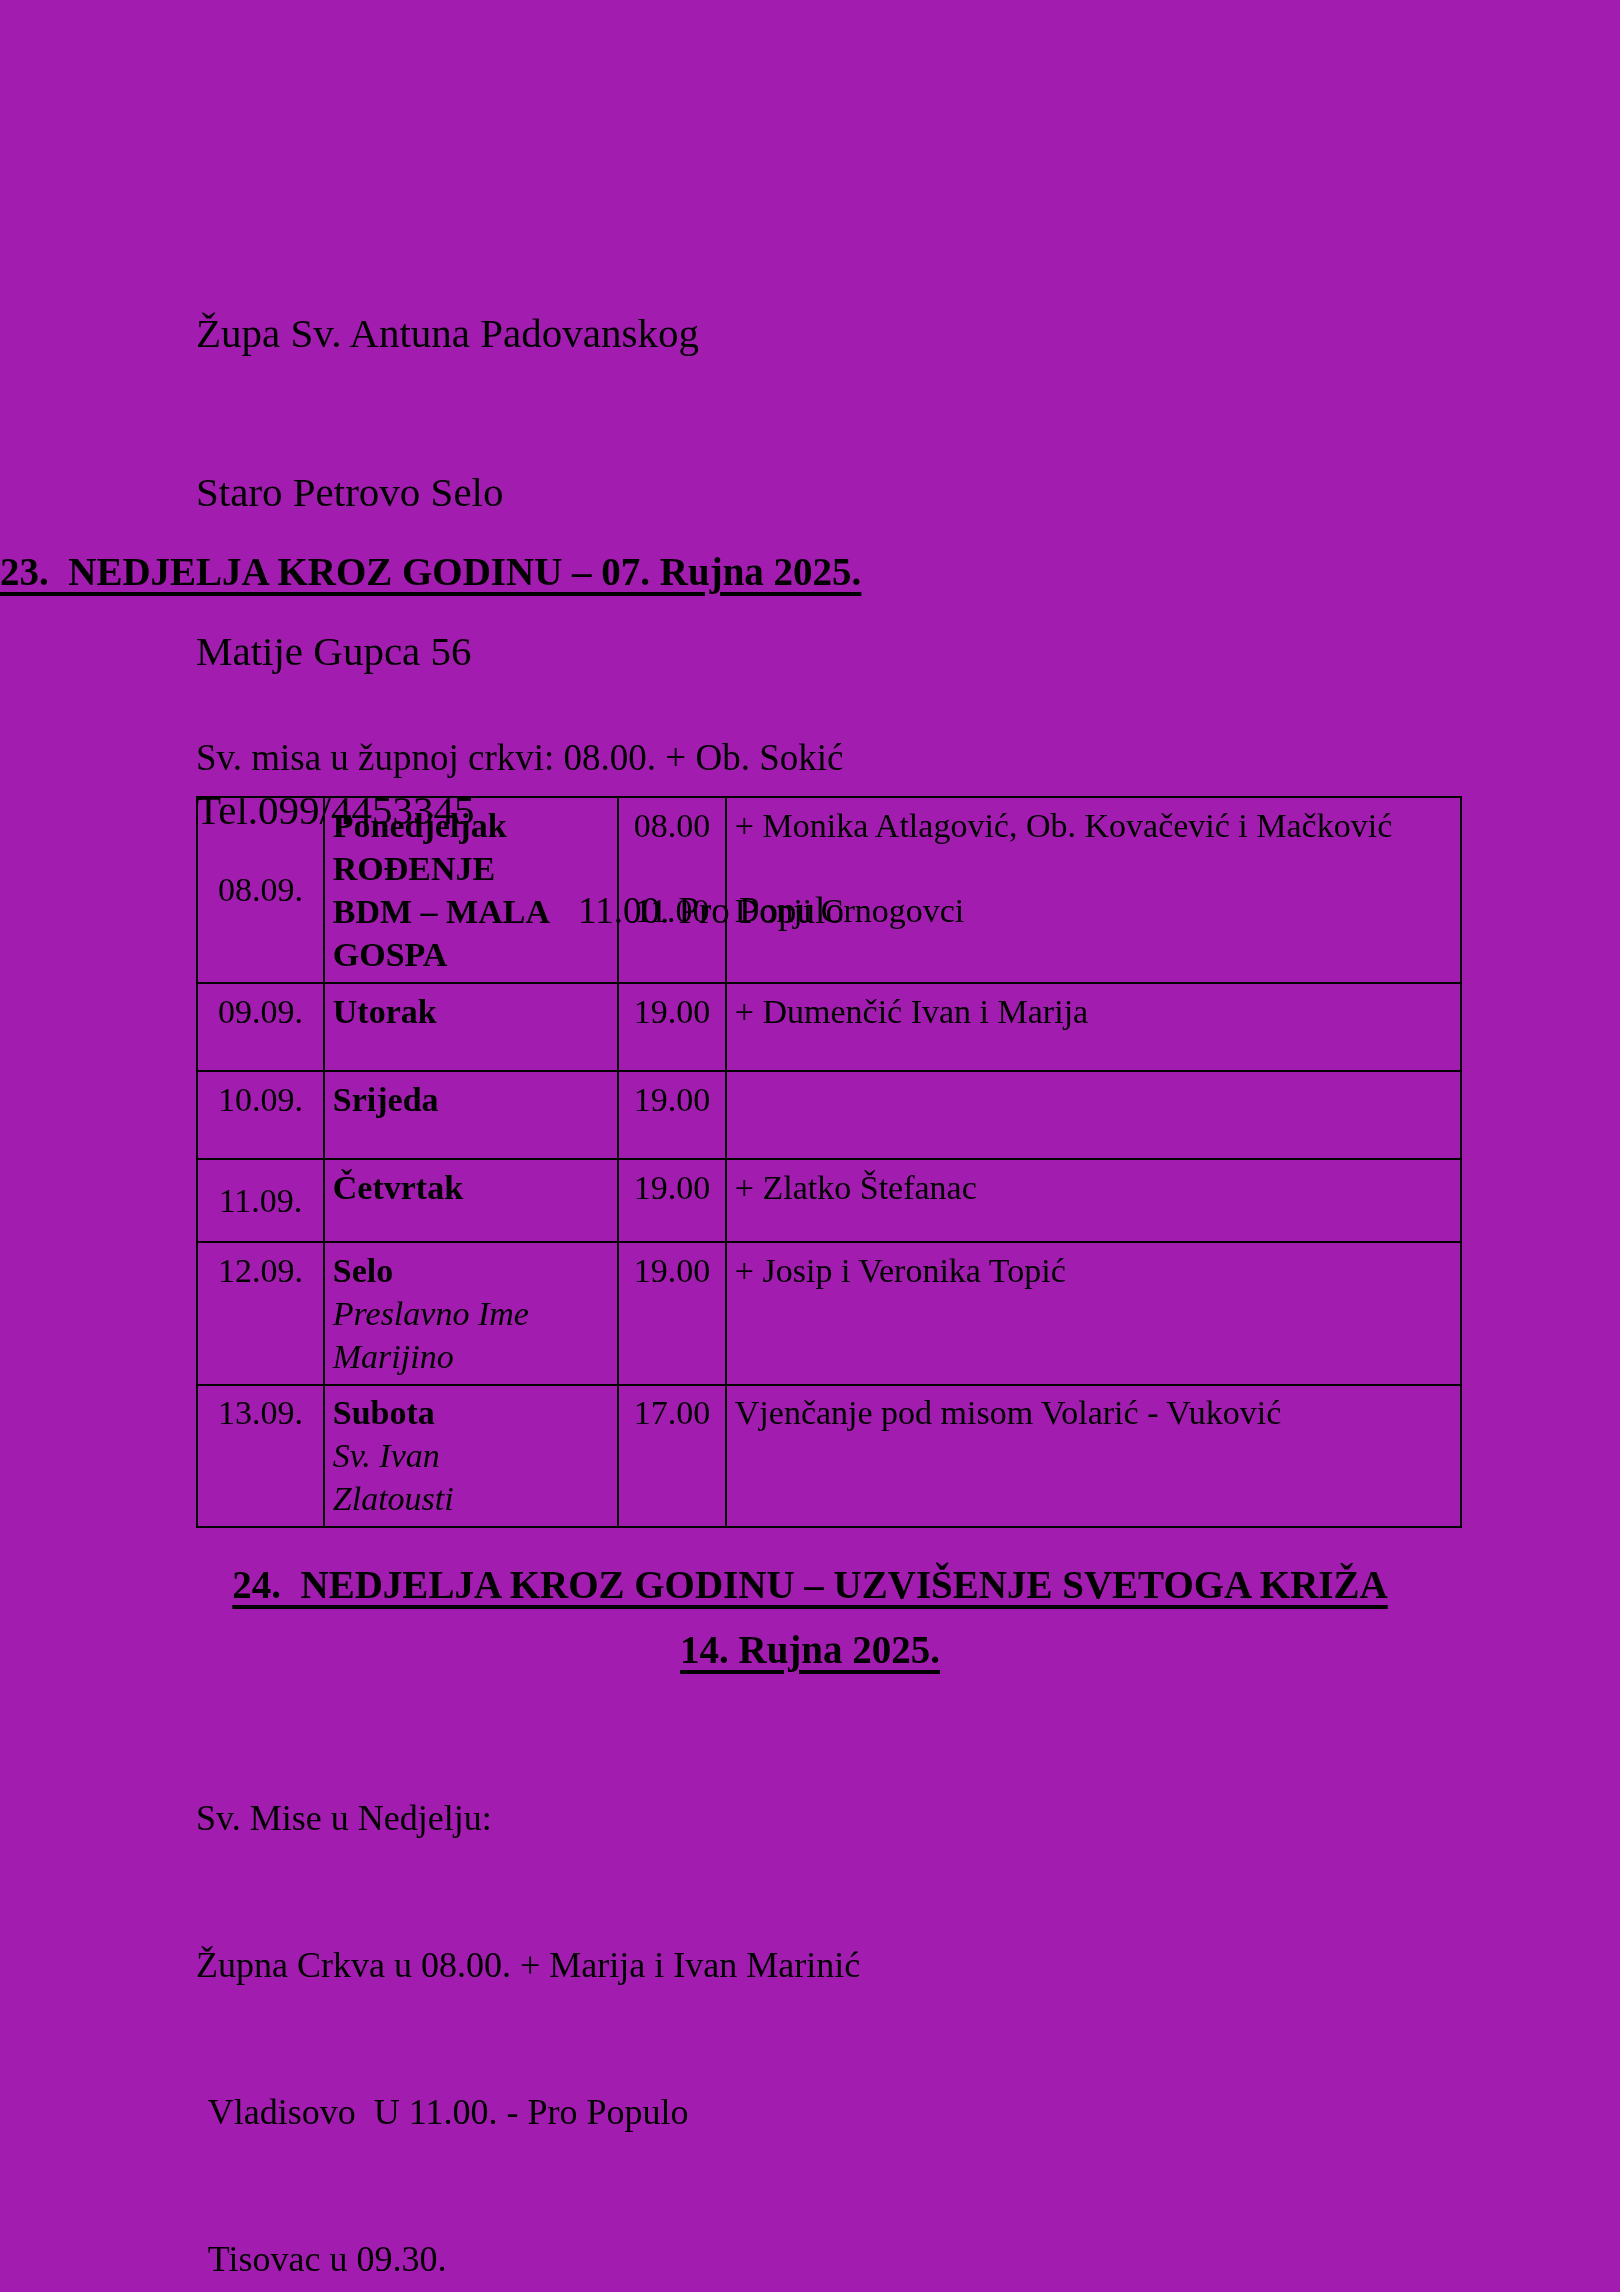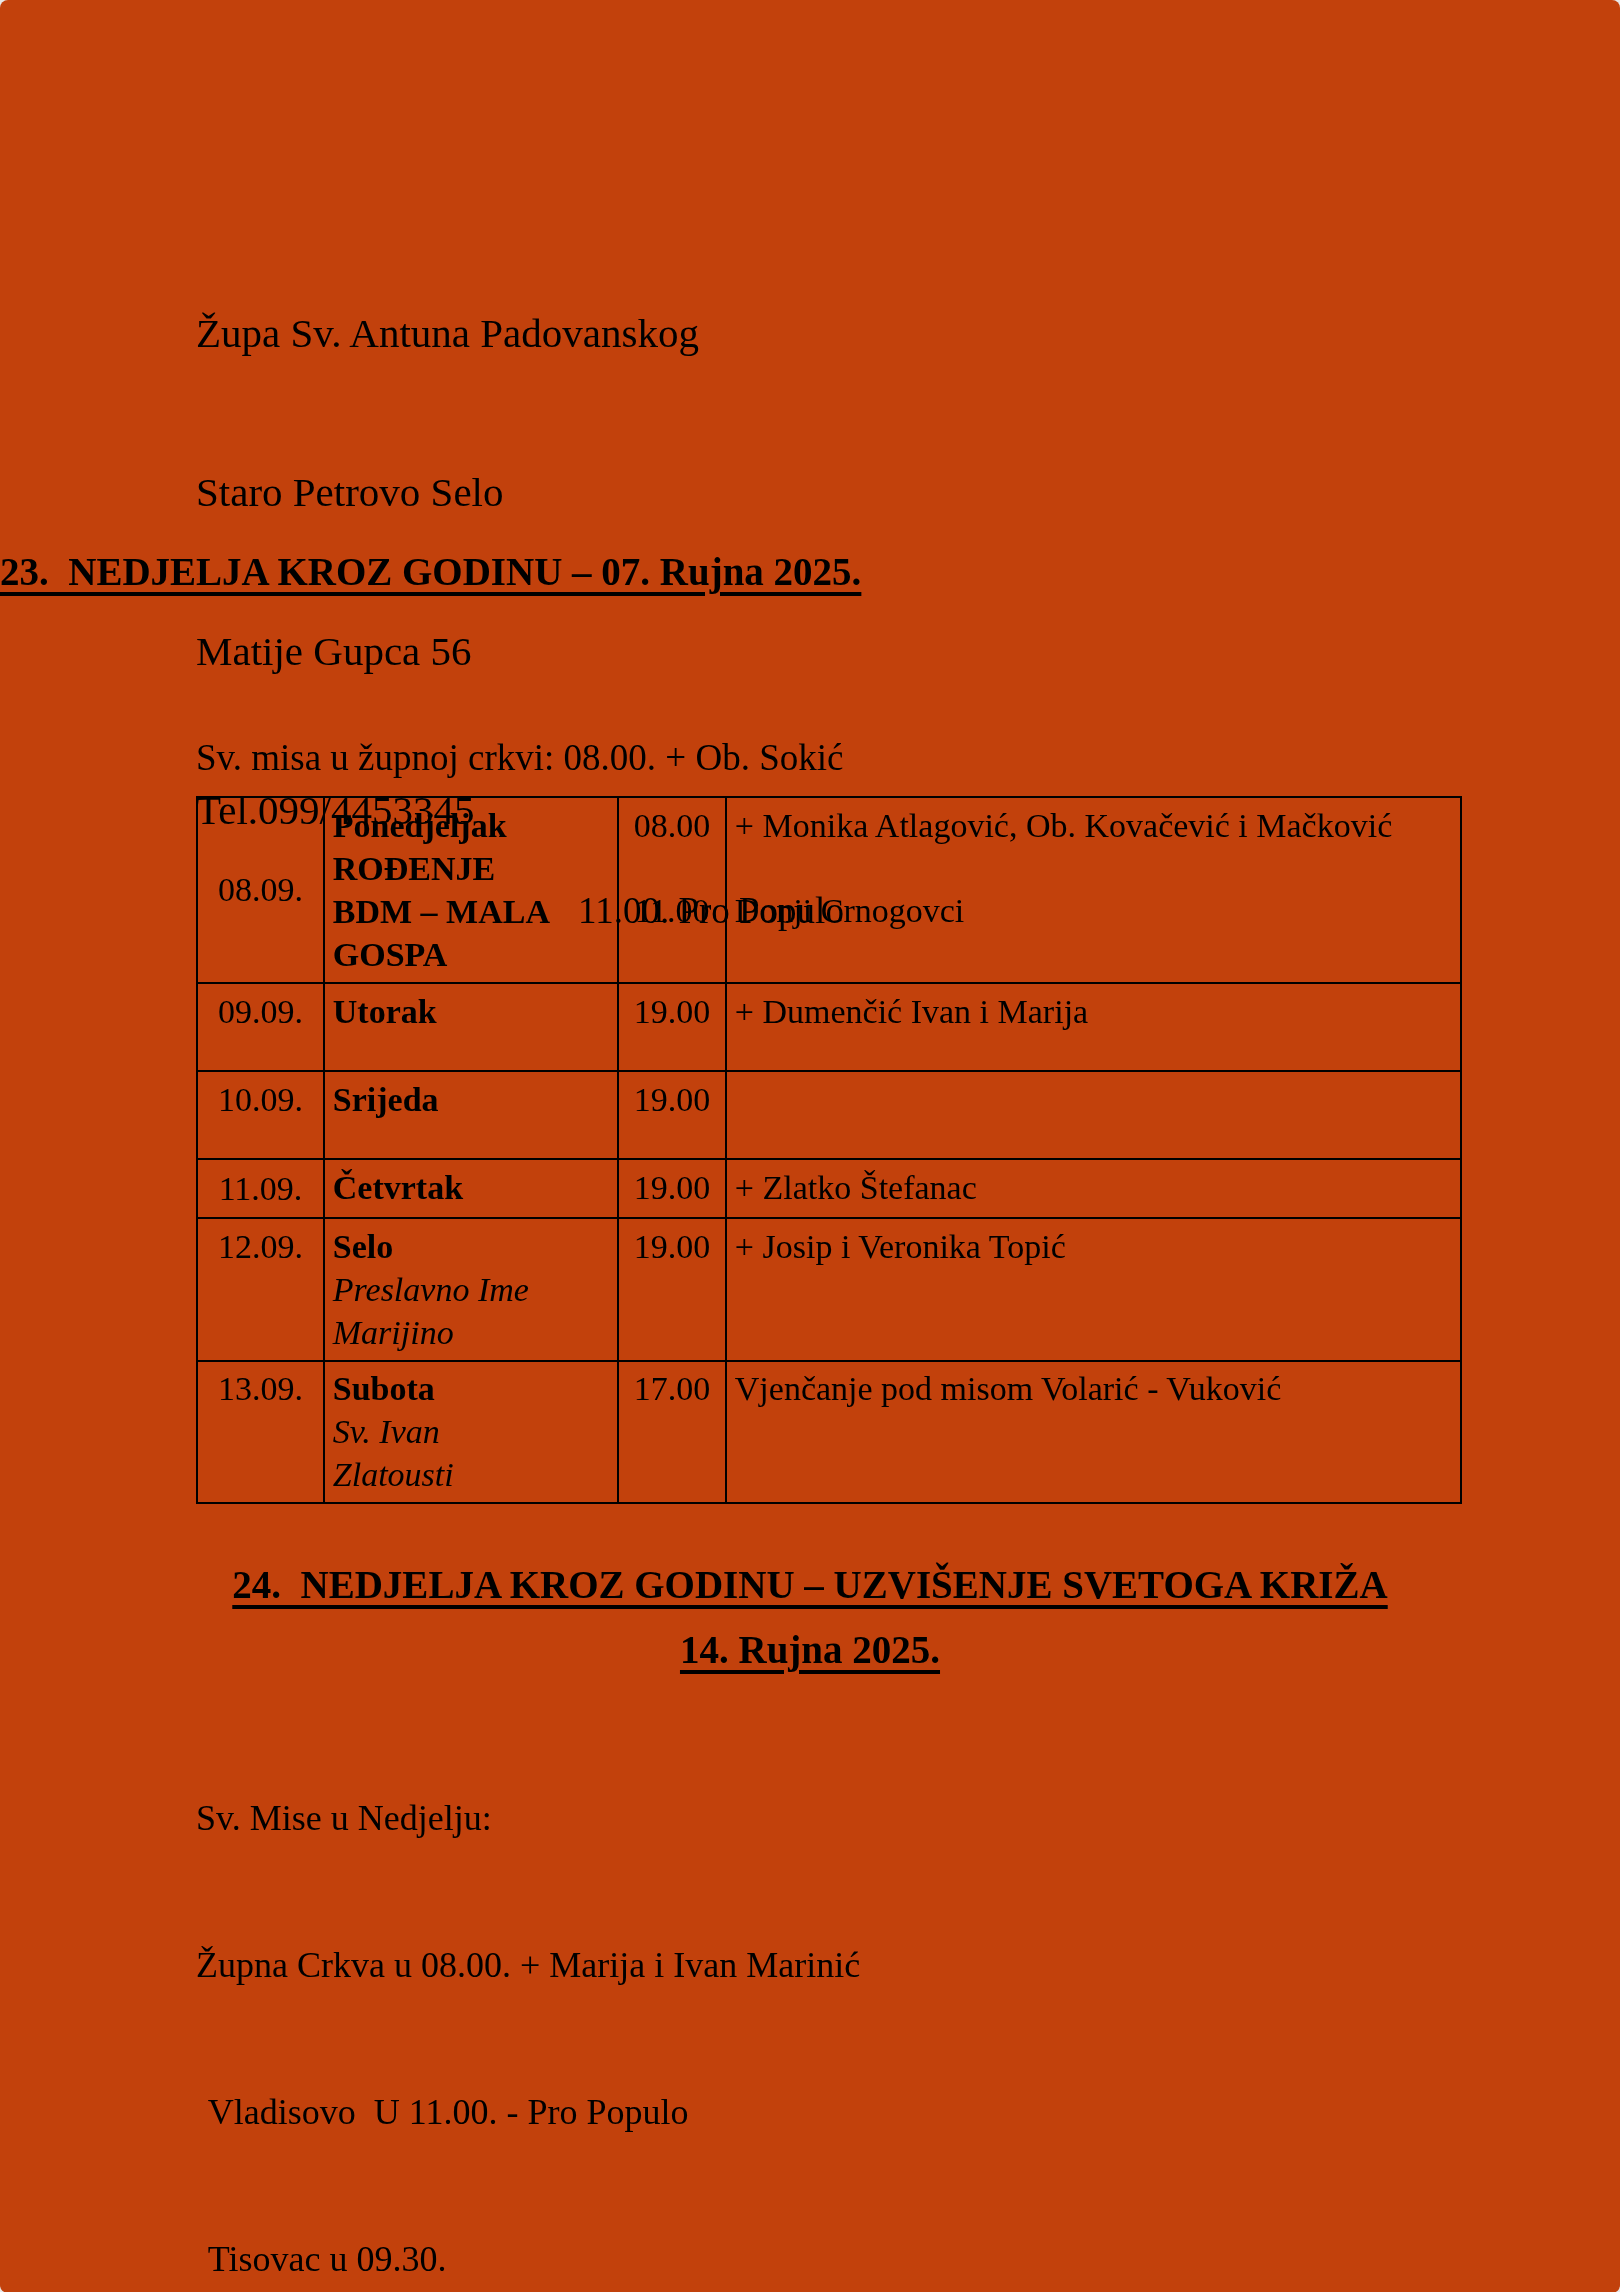--- a/index.html
+++ b/index.html
@@ -1,25 +1,24 @@
 <!DOCTYPE html>
 <html><head>
 <meta charset="utf-8">
 <title>Document</title>
 <style>
   html,body { margin:0; padding:0; background:#e8e8e8; }
   .page {
     position:relative;
     width:1620px; height:2293px;
     margin:0 auto;
-    background:#c2410c;
+    background:#a21caf;
     font-family:"Liberation Serif", "DejaVu Serif", serif;
     color:#000;
     overflow:hidden;
-    border-radius:8px;
   }
   
   .header {
     position:absolute; left:196px; top:201px;
     font-size:41px; line-height:53px;
     white-space:pre;
   }
   
   .title1 {
     position:absolute; left:0; top:549px; width:100%;
@@ -58,21 +57,21 @@
   td.c-date.mid { vertical-align:middle; }
   td.c-day  { text-align:left; }
   td.c-time { text-align:center; }
   td.c-int  { padding-left:13.7px; }
   .day-bold  { font-weight:bold; white-space:pre-line; }
   .feast-it  { font-style:italic; white-space:pre-line; }
   .gap2 { margin-top:42px; }
   tr.r0 { height:184px; }
   tr.r1 { height:88px; }
   tr.r2 { height:88px; }
-  tr.r3 { height:59px; }
+  tr.r3 { height:83px; }
   tr.r4 { height:132px; }
   tr.r5 { height:132px; }
   
   .ann {
     position:absolute; left:196px; top:1696px;
     font-size:36px; line-height:49px;
     white-space:pre;
   }
   .ann .indent { padding-left:11.8px; }
 </style>

